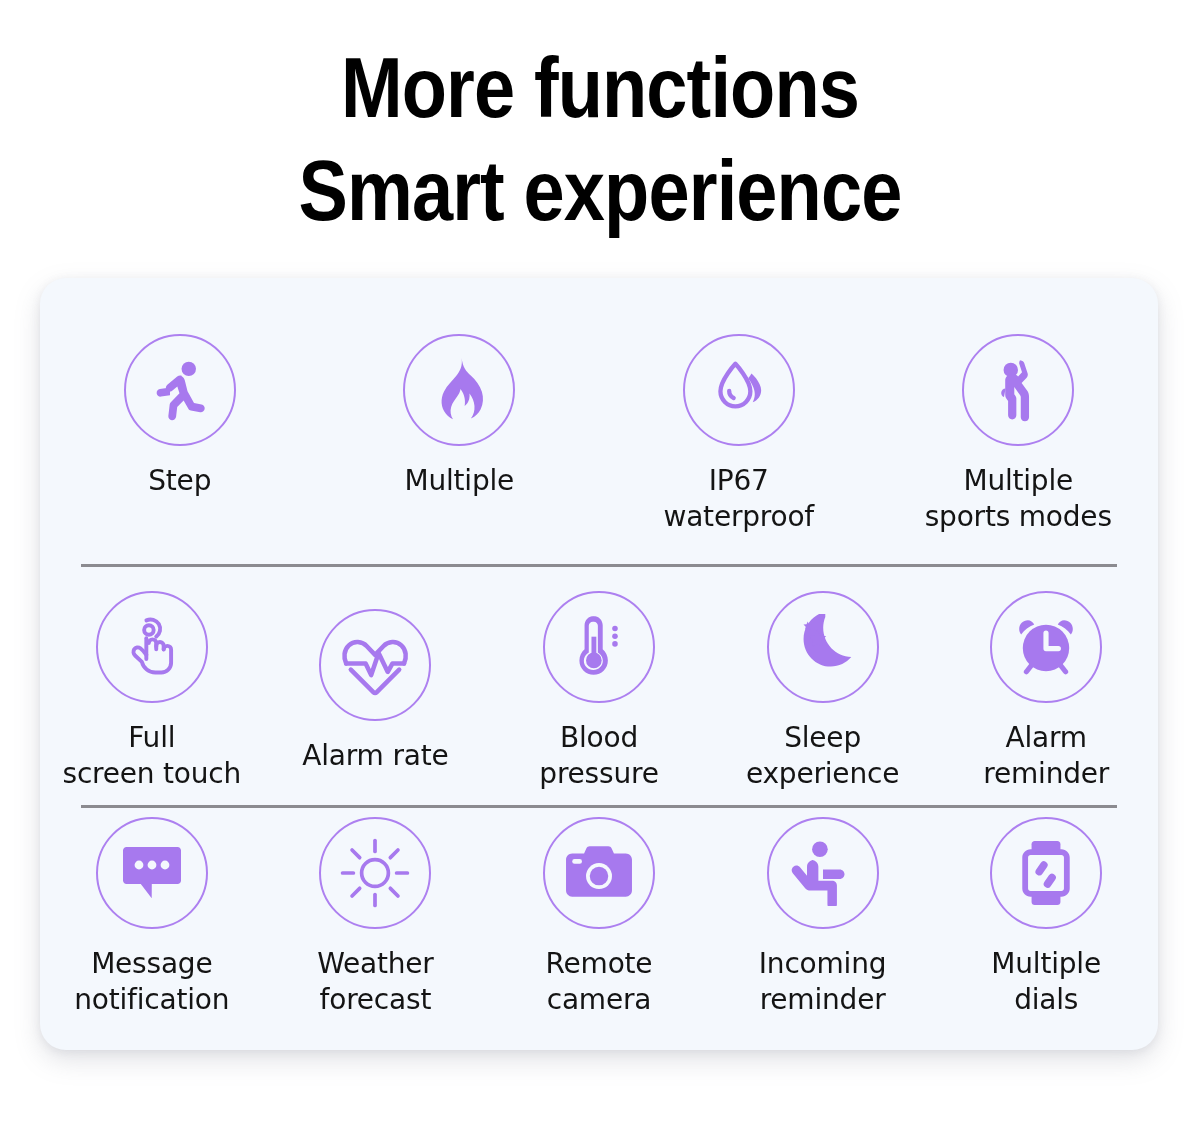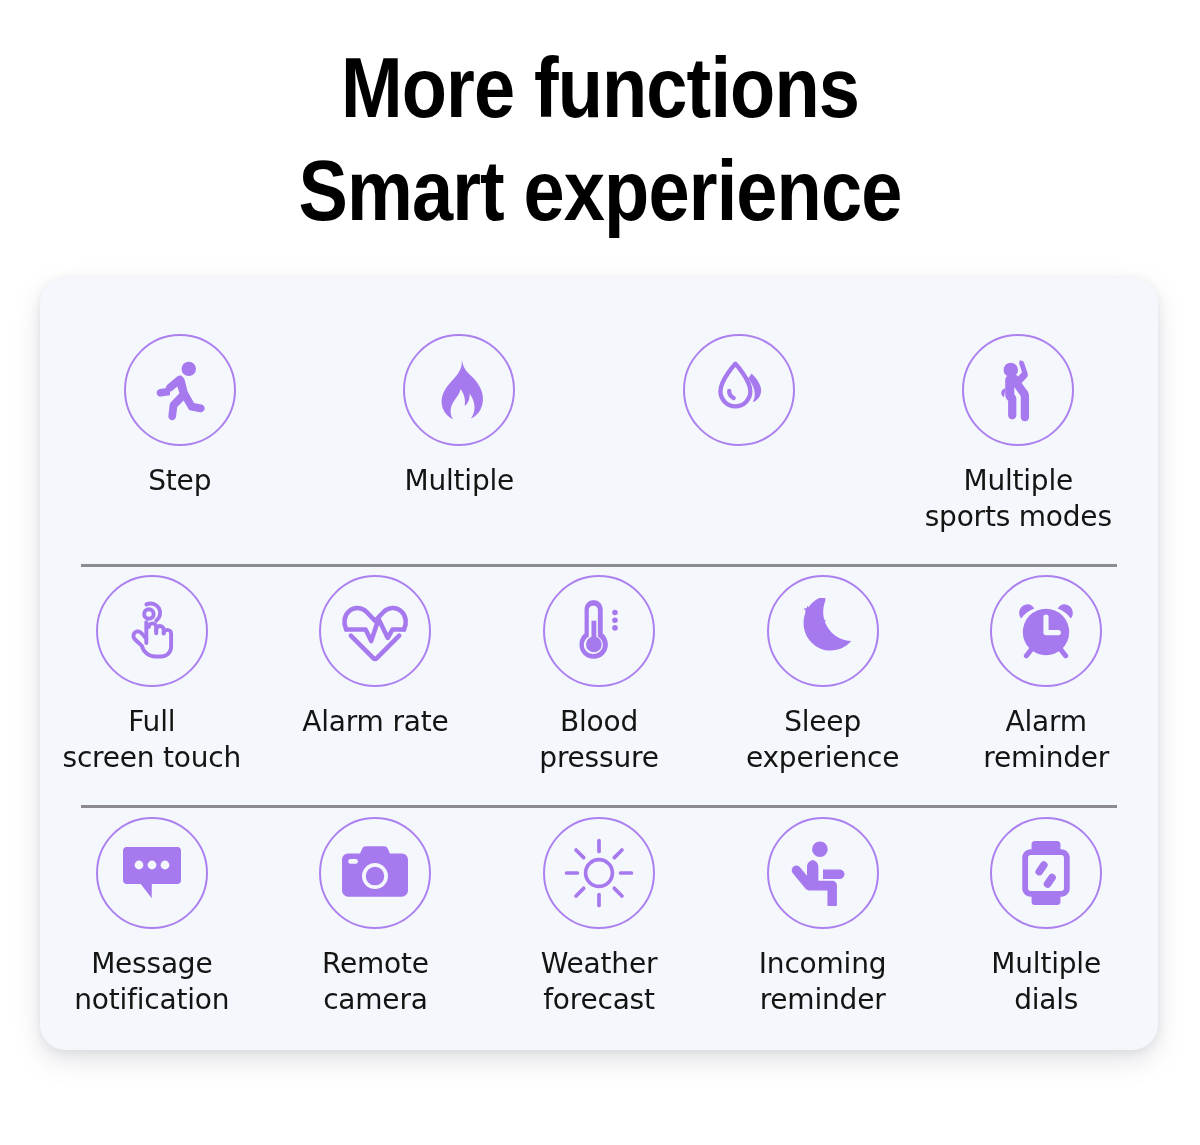--- a/index.html
+++ b/index.html
@@ -99,21 +99,21 @@
     color: #141414;
     font-family: "DejaVu Sans", sans-serif;
     font-weight: 400;
     font-size: 28px;
     line-height: 36px;
     white-space: pre-line;
     letter-spacing: -0.2px;
   }
 
   .row-1 { padding-top: 56px; }
-  .row-2 { padding-top: 8px; }
+  .row-2 { padding-top: 8px; align-items: center; }
   .row-3 { padding-top: 9px; }
 </style>
 </head>
 <body>
 
 <div class="heading">
   <span class="line">More functions</span>
   <span class="line">Smart experience</span>
 </div>
 
@@ -144,20 +144,22 @@
 
 
       <div class="cell">
         <div class="icon-circle">
           <svg width="66" height="66" viewBox="0 0 64 64">
             <path d="M48.5 20.5c2.7 3.9 5 7.6 5 11.8 0 5.4-3.4 9.9-8.2 11.6 1.3-2.4 2-5.1 2-8 0-5.6-3.3-10.7-6.4-15.2 1.2-1.6 2.3-3.2 3.2-4.7 1.5 1.5 3 3 4.4 4.5z" fill="#A779EE"></path>
             <path d="M28.5 6.5C28.5 6.5 14 22 14 33.3c0 8 6.5 14.5 14.5 14.5S43 41.3 43 33.3C43 22 28.5 6.5 28.5 6.5z" fill="none" stroke="#A779EE" stroke-width="4.2" stroke-linejoin="round"></path>
             <path d="M22.5 33c0 3 1.8 5.6 4.3 6.8" fill="none" stroke="#A779EE" stroke-width="4.2" stroke-linecap="round"></path>
           </svg>
         </div>
+        <div class="cell-label">IP67
+waterproof</div>
       </div>
 
       <div class="cell">
         <div class="icon-circle">
           <svg width="62" height="66" viewBox="0 0 56 64" fill="#A779EE">
             <circle cx="21" cy="12.5" r="7"></circle>
             <path d="M31.5 2.5c-1.8.6-2.8 2.6-2.2 4.4l2.6 7.8-3.8 4.1c-1.1-1.3-2.7-2.1-4.5-2.1h-2c-3.3 0-6 2.7-6 6v14.1c0 1.3.4 2.6 1.2 3.7l1.6 2.2v13.8c0 2.2 1.8 4 4 4s4-1.8 4-4V40.2c0-.9-.3-1.7-.8-2.4l-1.2-1.6v-7l5.7 7.8c.4.5.6 1.2.6 1.8v19.6c0 2.2 1.8 4 4 4s4-1.8 4-4V38.3c0-2.1-.7-4.1-1.9-5.8l-5.3-7.2 4.9-5.3c1.1-1.2 1.4-2.8.9-4.3l-3.3-10c-.6-1.8-2.6-2.8-4.5-2.2z"></path>
             <path d="M16 30.5c-2.4 0-4.3 1.9-4.3 4.3 0 1.8 1.1 3.4 2.7 4z"></path>
           </svg>
         </div>
@@ -249,33 +251,20 @@
             <path d="M6.5 3h51c2 0 3.5 1.6 3.5 3.5v30c0 2-1.6 3.5-3.5 3.5H31.8l-.1 14.2-10.9-14.2H6.5C4.6 40 3 38.4 3 36.5v-30C3 4.6 4.6 3 6.5 3z"></path>
             <g fill="#F4F8FD">
               <circle cx="19" cy="21" r="4.4"></circle>
               <circle cx="32" cy="21" r="4.4"></circle>
               <circle cx="45" cy="21" r="4.4"></circle>
             </g>
           </svg>
         </div>
         <div class="cell-label">Message
 notification</div>
-      </div>
-
-      <div class="cell">
-        <div class="icon-circle">
-          <svg width="68" height="58" viewBox="0 0 66 56" fill="#A779EE">
-            <path d="M24 2h18c1.4 0 2.7.8 3.3 2.1L47.5 9H59c3.3 0 6 2.7 6 6v30c0 3.3-2.7 6-6 6H7c-3.3 0-6-2.7-6-6V15c0-3.3 2.7-6 6-6h11.5l2.2-4.9C21.3 2.8 22.6 2 24 2z"></path>
-            <circle cx="33" cy="31" r="12.6" fill="#F4F8FD"></circle>
-            <circle cx="33" cy="31" r="9" fill="#A779EE"></circle>
-            <rect x="7" y="14.5" width="9.5" height="4.6" rx="2.3" fill="#F4F8FD"></rect>
-          </svg>
-        </div>
-        <div class="cell-label">Remote
-camera</div>
       </div>
 
       <div class="cell">
         <div class="icon-circle">
           <svg width="70" height="70" viewBox="0 0 68 68" fill="none" stroke="#A779EE" stroke-width="3.6" stroke-linecap="round">
             <circle cx="34" cy="34" r="13"></circle>
             <line x1="34" y1="2.5" x2="34" y2="13"></line>
             <line x1="34" y1="55" x2="34" y2="65.5"></line>
             <line x1="2.5" y1="34" x2="13" y2="34"></line>
             <line x1="55" y1="34" x2="65.5" y2="34"></line>
@@ -284,20 +273,33 @@
             <line x1="11.7" y1="56.3" x2="19.1" y2="48.9"></line>
             <line x1="48.9" y1="19.1" x2="56.3" y2="11.7"></line>
           </svg>
         </div>
         <div class="cell-label">Weather
 forecast</div>
       </div>
 
       <div class="cell">
         <div class="icon-circle">
+          <svg width="68" height="58" viewBox="0 0 66 56" fill="#A779EE">
+            <path d="M24 2h18c1.4 0 2.7.8 3.3 2.1L47.5 9H59c3.3 0 6 2.7 6 6v30c0 3.3-2.7 6-6 6H7c-3.3 0-6-2.7-6-6V15c0-3.3 2.7-6 6-6h11.5l2.2-4.9C21.3 2.8 22.6 2 24 2z"></path>
+            <circle cx="33" cy="31" r="12.6" fill="#F4F8FD"></circle>
+            <circle cx="33" cy="31" r="9" fill="#A779EE"></circle>
+            <rect x="7" y="14.5" width="9.5" height="4.6" rx="2.3" fill="#F4F8FD"></rect>
+          </svg>
+        </div>
+        <div class="cell-label">Remote
+camera</div>
+      </div>
+
+      <div class="cell">
+        <div class="icon-circle">
           <svg width="64" height="66" viewBox="0 0 60 64" fill="#A779EE">
             <circle cx="27" cy="9" r="7.6"></circle>
             <path d="M21 19.5c-3.6 0-6.5 2.9-6.5 6.5v8.7l-6.8-8.2c-1.6-2-4.5-2.2-6.4-.6-2 1.6-2.2 4.5-.6 6.4l12 14.4c1.2 1.5 3.1 2.3 5 2.3h16.6v13.4c0 2.6 2.1 4.6 4.6 4.6s4.6-2.1 4.6-4.6V44c0-2.6-2.1-4.6-4.6-4.6H25.8c-.1 0-.3-.1-.3-.2V26c0-3.6-2.9-6.5-6.5-6.5z"></path>
             <path d="M30 28.5h16.2c2.6 0 4.6 2.1 4.6 4.6s-2.1 4.6-4.6 4.6H30z"></path>
           </svg>
         </div>
         <div class="cell-label">Incoming
 reminder</div>
       </div>
 

